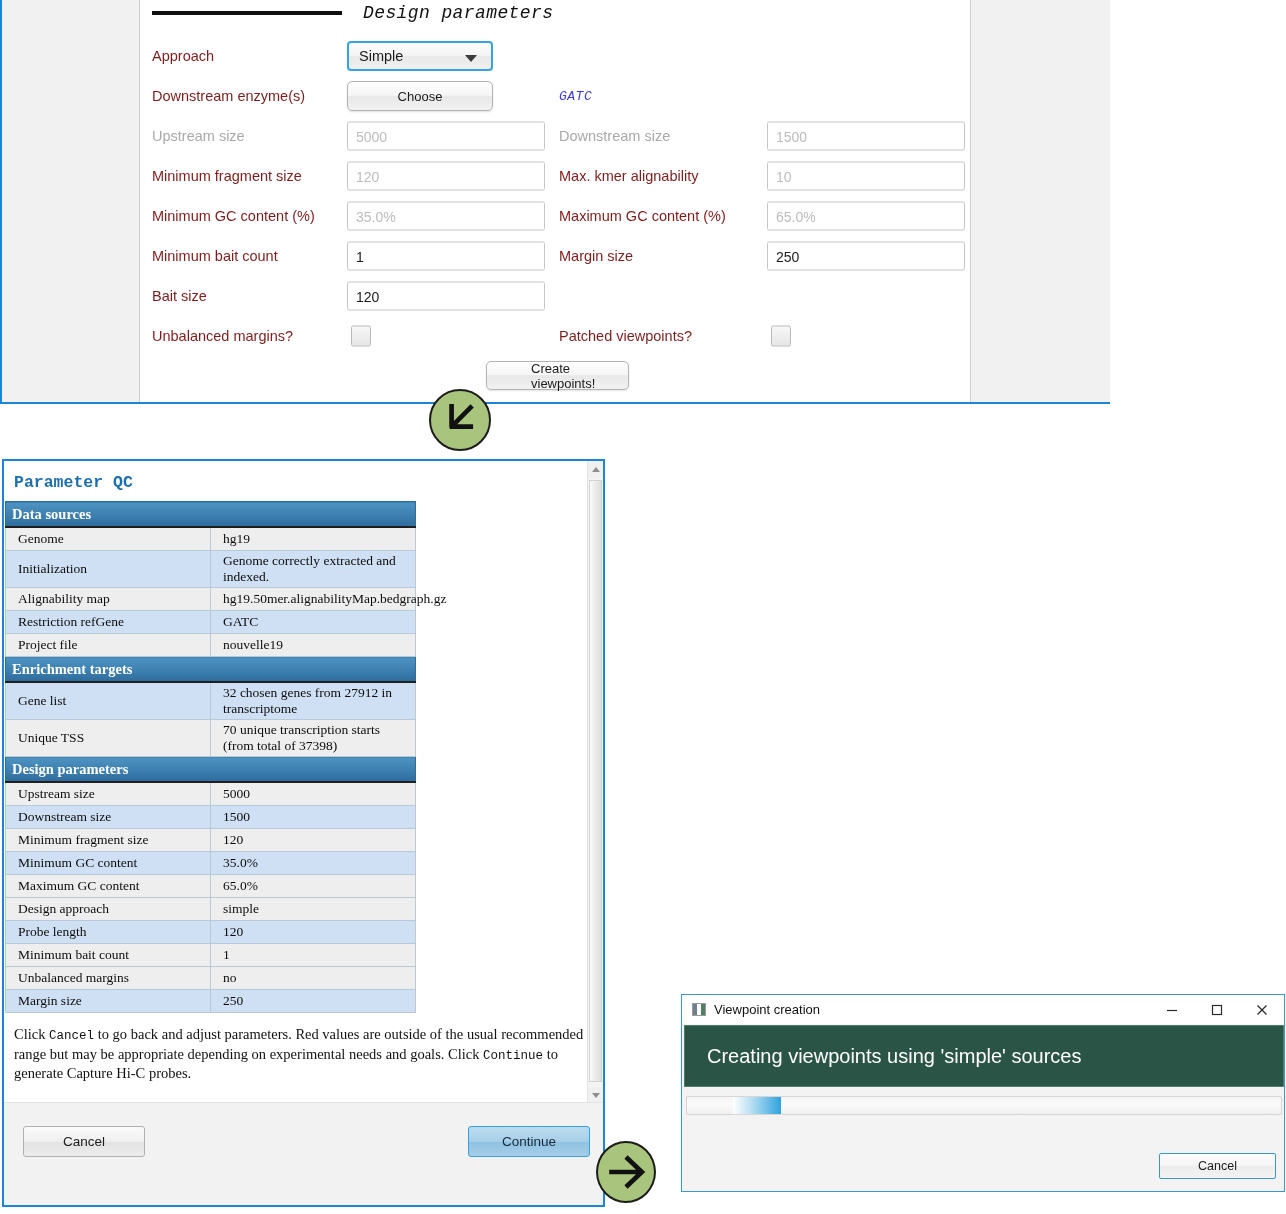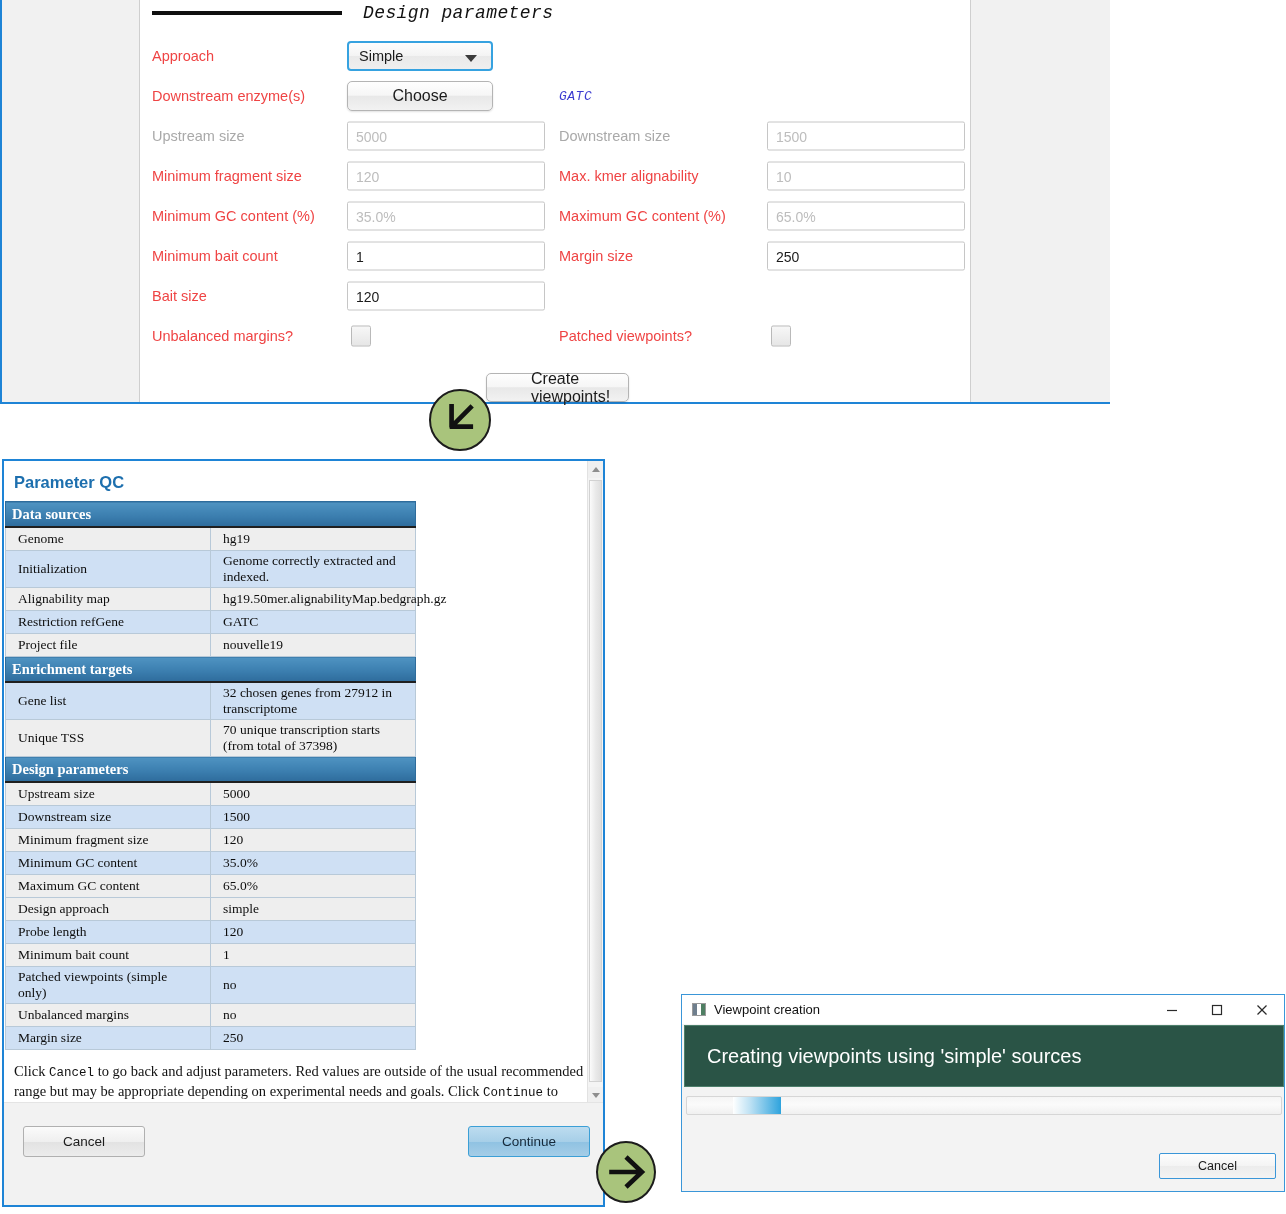--- a/index.html
+++ b/index.html
@@ -37,21 +37,21 @@
     border-top:4px solid #0f0f0f;
   }
   .section-title{
     position:absolute;left:222px;top:4px;
     font-family:"Liberation Mono", monospace;
     font-style:italic;font-size:18px;color:#111;letter-spacing:.4px;
   }
 
   .frow{position:absolute;left:0;width:829px;height:40px;}
   .flabel{
-    position:absolute;font-size:14.5px;color:#ef4444;
+    position:absolute;font-size:14.5px;color:#7f1d1d;
     top:50%;transform:translateY(-50%);white-space:nowrap;
   }
   .flabel.dim{color:#a9a9a9;}
   .flabel.c1{left:11px;}
   .flabel.c2{left:418px;}
 
   .finput{
     position:absolute;height:29px;width:198px;
     border:1px solid #c6c6c6;background:#fff;border-radius:2px;
     box-sizing:border-box;top:50%;transform:translateY(-50%);
@@ -73,41 +73,41 @@
     position:absolute;right:14px;top:12px;width:0;height:0;
     border-left:6px solid transparent;border-right:6px solid transparent;
     border-top:7px solid #3b3b3b;
   }
 
   .btn3d{
     position:absolute;height:30px;border:1px solid #b4b4b4;border-radius:5px;
     background:linear-gradient(#fefefe 0%,#f6f6f6 47%,#e8e8e8 51%,#f2f2f2 100%);
     box-shadow:0 1px 2px rgba(0,0,0,.12);
     box-sizing:border-box;cursor:pointer;
-    font-family:"Liberation Sans", sans-serif;font-size:16px;color:#1b1b1b;
+    font-family:"Liberation Sans", sans-serif;font-size:13px;color:#1b1b1b;
     display:flex;align-items:center;justify-content:center;
   }
   #choose-button{left:206px;top:50%;transform:translateY(-50%);width:146px;}
 
   .enzyme-tag{
     position:absolute;left:418px;top:50%;transform:translateY(-50%);
     font-family:"Liberation Mono", monospace;font-style:italic;
     font-size:13px;color:#3b3bd0;letter-spacing:.5px;
   }
 
   .cbox{
     position:absolute;width:20px;height:21px;border:1px solid #b9b9b9;
     background:linear-gradient(#f7f7f7,#e6e6e6);border-radius:2px;
     top:50%;transform:translateY(-50%);cursor:pointer;box-sizing:border-box;
   }
   .cbox.c1{left:210px;}
   .cbox.c2{left:630px;}
 
   #create-viewpoints-button{
-    left:345px;top:374px;width:143px;height:29px;transform:none;padding-left:44px;
+    left:345px;top:362px;width:143px;height:29px;transform:none;padding-left:44px;
   }
 
   
   .green-circle{
     position:absolute;border-radius:50%;
     background:#a9c47c;border:2px solid #1c1c1c;
     box-sizing:border-box;
   }
   #arrow-circle-down{left:429px;top:389px;width:62px;height:62px;}
   #arrow-circle-right{left:596px;top:1141px;width:60px;height:62px;}
@@ -119,21 +119,21 @@
     background:#ffffff;border:2px solid #1e84d6;box-sizing:border-box;
   }
   #qc-scroll-area{
     position:absolute;left:0;top:0;right:0;height:643px;
     background:#ffffff;overflow:hidden;
   }
   #qc-content{position:absolute;left:0;top:0;width:586px;}
 
   #qc-heading{
     margin:12px 0 9px 10px;
-    font-family:Liberation Sans, sans-serif;font-weight:bold;
+    font-family:Liberation Mono, monospace;font-weight:bold;
     font-size:16.5px;color:#1d6fae;
   }
 
   table.qc{
     border-collapse:collapse;width:411px;margin-left:1px;
     font-family:"Liberation Serif", serif;font-size:13.5px;color:#0d0d0d;
     table-layout:fixed;
   }
   table.qc td{
     border:1px solid #b8c9d8;padding:2px 12px;height:18px;vertical-align:middle;
@@ -390,24 +390,20 @@
               <td>simple</td>
             </tr>
             <tr class="even">
               <td class="k">Probe length</td>
               <td>120</td>
             </tr>
             <tr class="odd">
               <td class="k">Minimum bait count</td>
               <td>1</td>
             </tr>
-            <tr class="even">
-              <td class="k">Patched viewpoints (simple only)</td>
-              <td>no</td>
-            </tr>
             <tr class="odd">
               <td class="k">Unbalanced margins</td>
               <td>no</td>
             </tr>
             <tr class="even">
               <td class="k">Margin size</td>
               <td>250</td>
             </tr>
           </tbody>
       </table>

